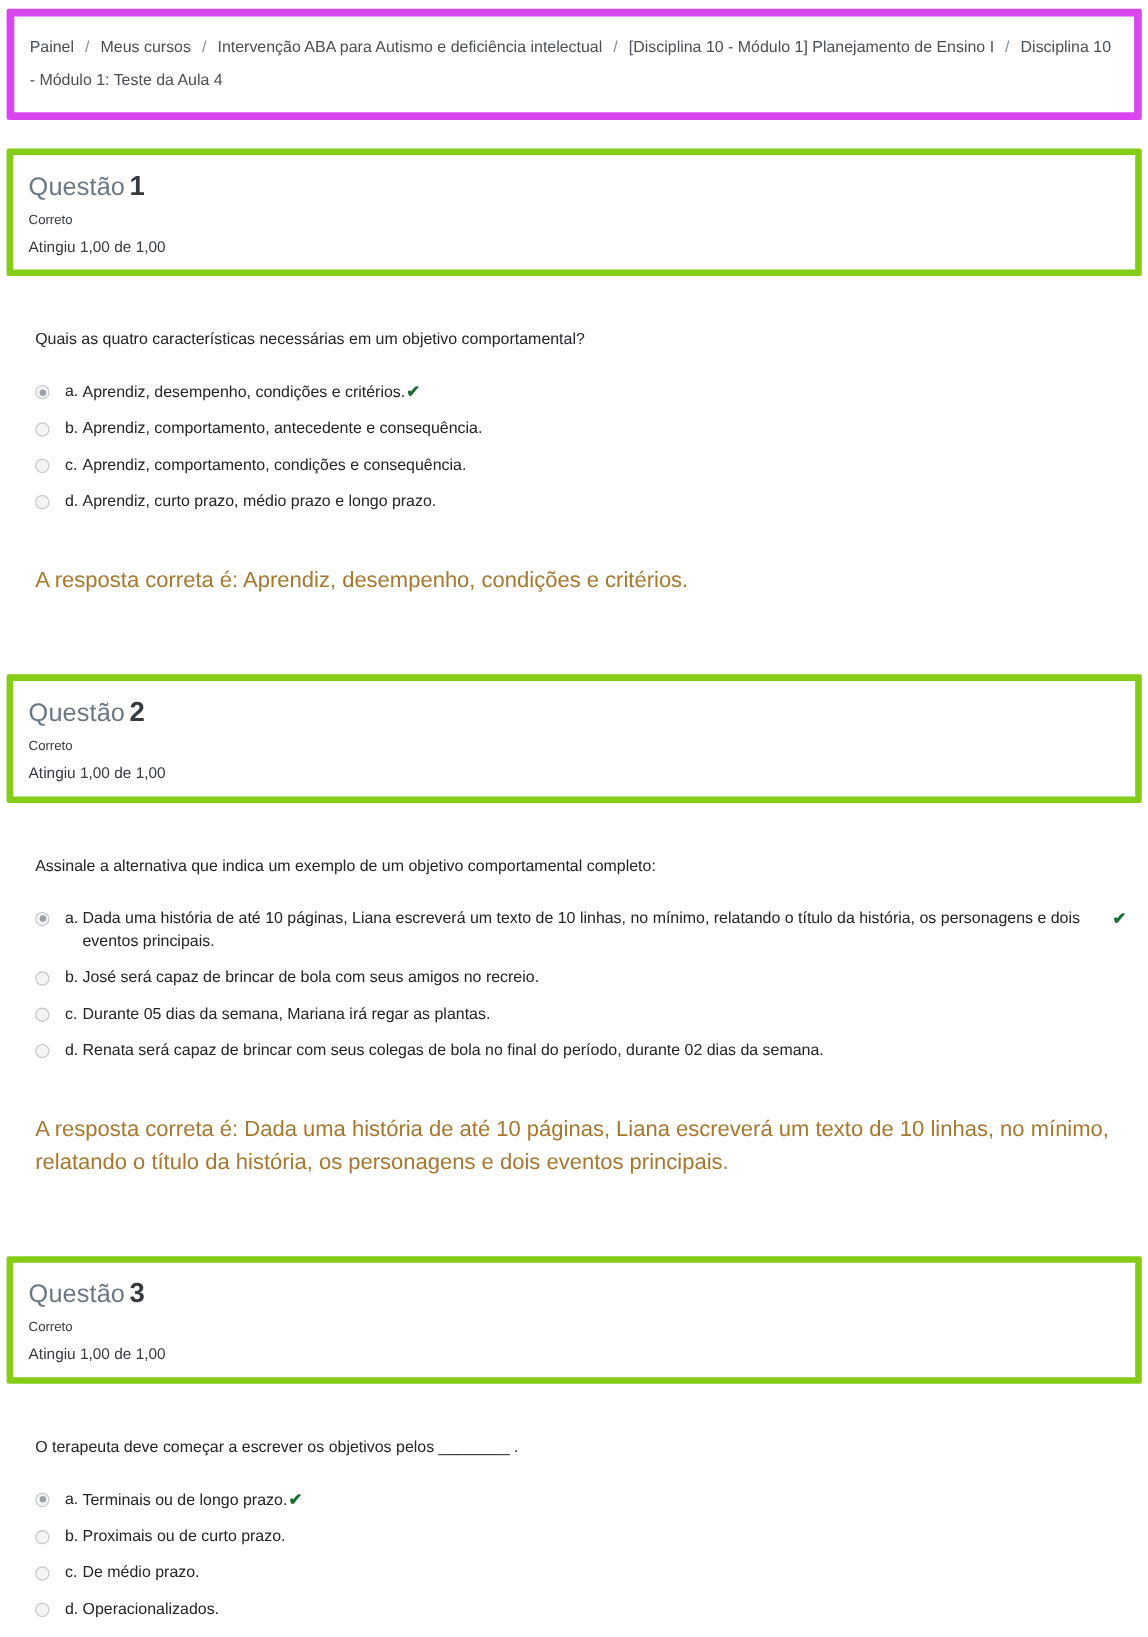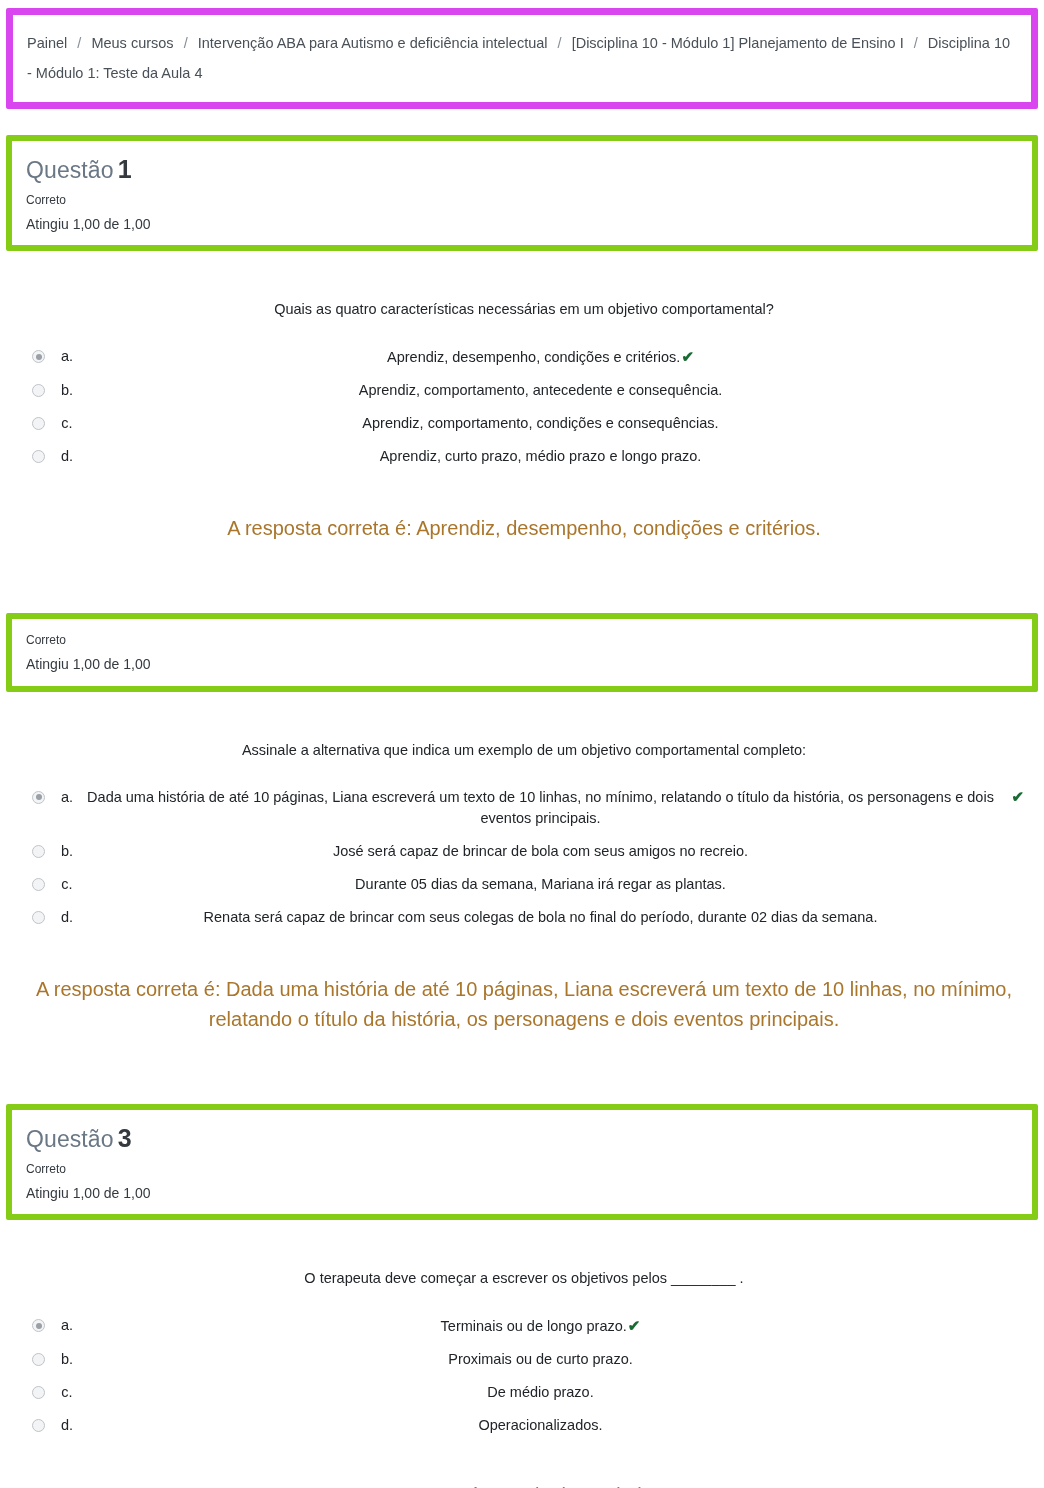--- a/index.html
+++ b/index.html
@@ -75,21 +75,20 @@
   .q-grade {
     font-size: 14px;
     color: #343a40;
     margin: 0;
     line-height: 1.25;
   }
 
   
   .q-body {
     padding: 0 22px 0 26px;
-    text-align: center;
   }
   .q-stem {
     font-size: 14.5px;
     color: #212529;
     line-height: 1.45;
     margin: 48px 0 0 0;
   }
   .q-answers {
     margin: 26px 0 0 0;
     padding: 0;
@@ -201,36 +200,39 @@
         <span class="ans-text"><span>Aprendiz, desempenho, condições e critérios.</span><span class="tick">✔</span></span>
       </li>
       <li class="ans-row">
         <span class="radio"></span>
         <span class="ans-letter">b.</span>
         <span class="ans-text">Aprendiz, comportamento, antecedente e consequência.</span>
       </li>
       <li class="ans-row">
         <span class="radio"></span>
         <span class="ans-letter">c.</span>
-        <span class="ans-text">Aprendiz, comportamento, condições e consequências.</span>
+        <span class="ans-text">Aprendiz, comportamento, condições e consequência.</span>
       </li>
       <li class="ans-row">
         <span class="radio"></span>
         <span class="ans-letter">d.</span>
         <span class="ans-text">Aprendiz, curto prazo, médio prazo e longo prazo.</span>
       </li>
     </ul>
     <p class="q-feedback">A resposta correta é: Aprendiz, desempenho, condições e critérios.</p>
   </div>
 </div>
 
 <div class="block-gap"></div>
 
 <div class="question-block">
   <div class="q-info">
+    <div class="q-title">
+      <span>Questão</span><span class="q-num">2</span>
+    </div>
     <div class="q-state">Correto</div>
     <div class="q-grade">Atingiu 1,00 de 1,00</div>
   </div>
   <div class="q-body">
     <p class="q-stem">Assinale a alternativa que indica um exemplo de um objetivo comportamental completo:</p>
     <ul class="q-answers">
       <li class="ans-row">
         <span class="radio checked"></span>
         <span class="ans-letter">a.</span>
         <span class="ans-text">Dada uma história de até 10 páginas, Liana escreverá um texto de 10 linhas, no mínimo, relatando o título da história, os personagens e dois eventos principais.</span>

